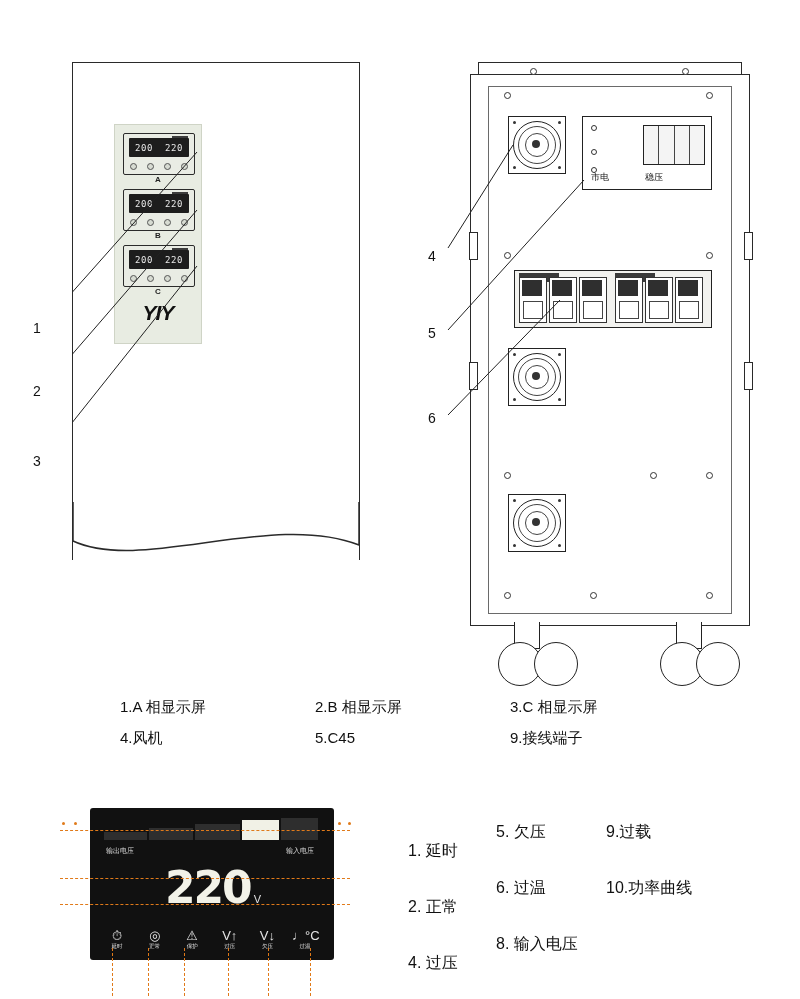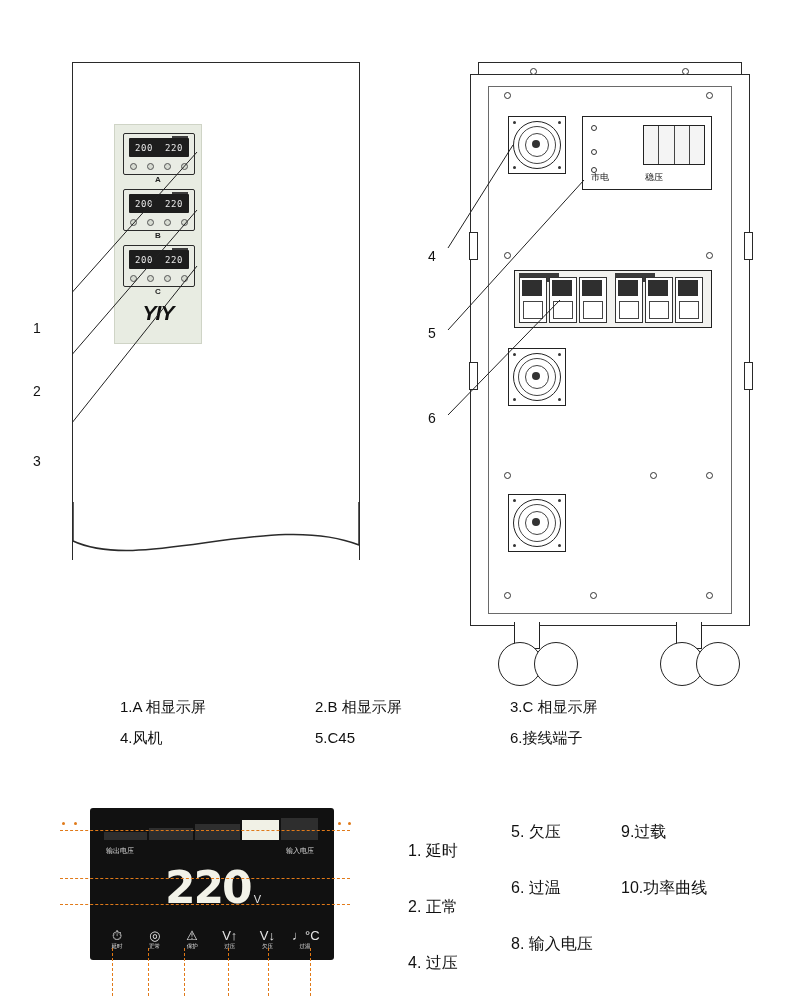--- a/index.html
+++ b/index.html
@@ -205,21 +205,21 @@
   .lcd .ico .t{font-size:5.5px;display:block;letter-spacing:0;}
   .dashed-h{position:absolute;border-top:1.4px dashed #e07a1a;}
   .dashed-v{position:absolute;border-left:1.4px dashed #e07a1a;}
   .dot-o{position:absolute;width:3px;height:3px;border-radius:50%;background:#e07a1a;}
 
   .legend2{
     position:absolute;left:408px;top:822px;width:380px;font-size:16px;color:#111;
   }
   .legend2 .row{display:flex;margin-bottom:16px;}
   .legend2 .c1{width:88px;margin-top:19px;}
-  .legend2 .c2{width:110px;margin-left:15px;}
+  .legend2 .c2{width:110px;}
   .legend2 .c3{width:140px;}
 </style>
 </head>
 <body>
 
 <div class="page">
 
 
   <div class="front-view">
     <div class="front-body"></div>
@@ -410,21 +410,21 @@
 
   <div class="legend1">
     <div class="row">
       <div class="cell">1.A 相显示屏</div>
       <div class="cell">2.B 相显示屏</div>
       <div class="cell">3.C 相显示屏</div>
     </div>
     <div class="row">
       <div class="cell">4.风机</div>
       <div class="cell">5.C45</div>
-      <div class="cell">6.接线端子</div>
+      <div class="cell">9.接线端子</div>
     </div>
   </div>
 
   <div class="lcd-wrap">
     <div class="lcd">
       <div class="topbar">
         <span class="seg" style="width:44px;height:8px;"></span>
         <span class="seg" style="width:46px;height:12px;"></span>
         <span class="seg" style="width:46px;height:16px;"></span>
         <span class="seg lit" style="width:38px;height:20px;"></span>

